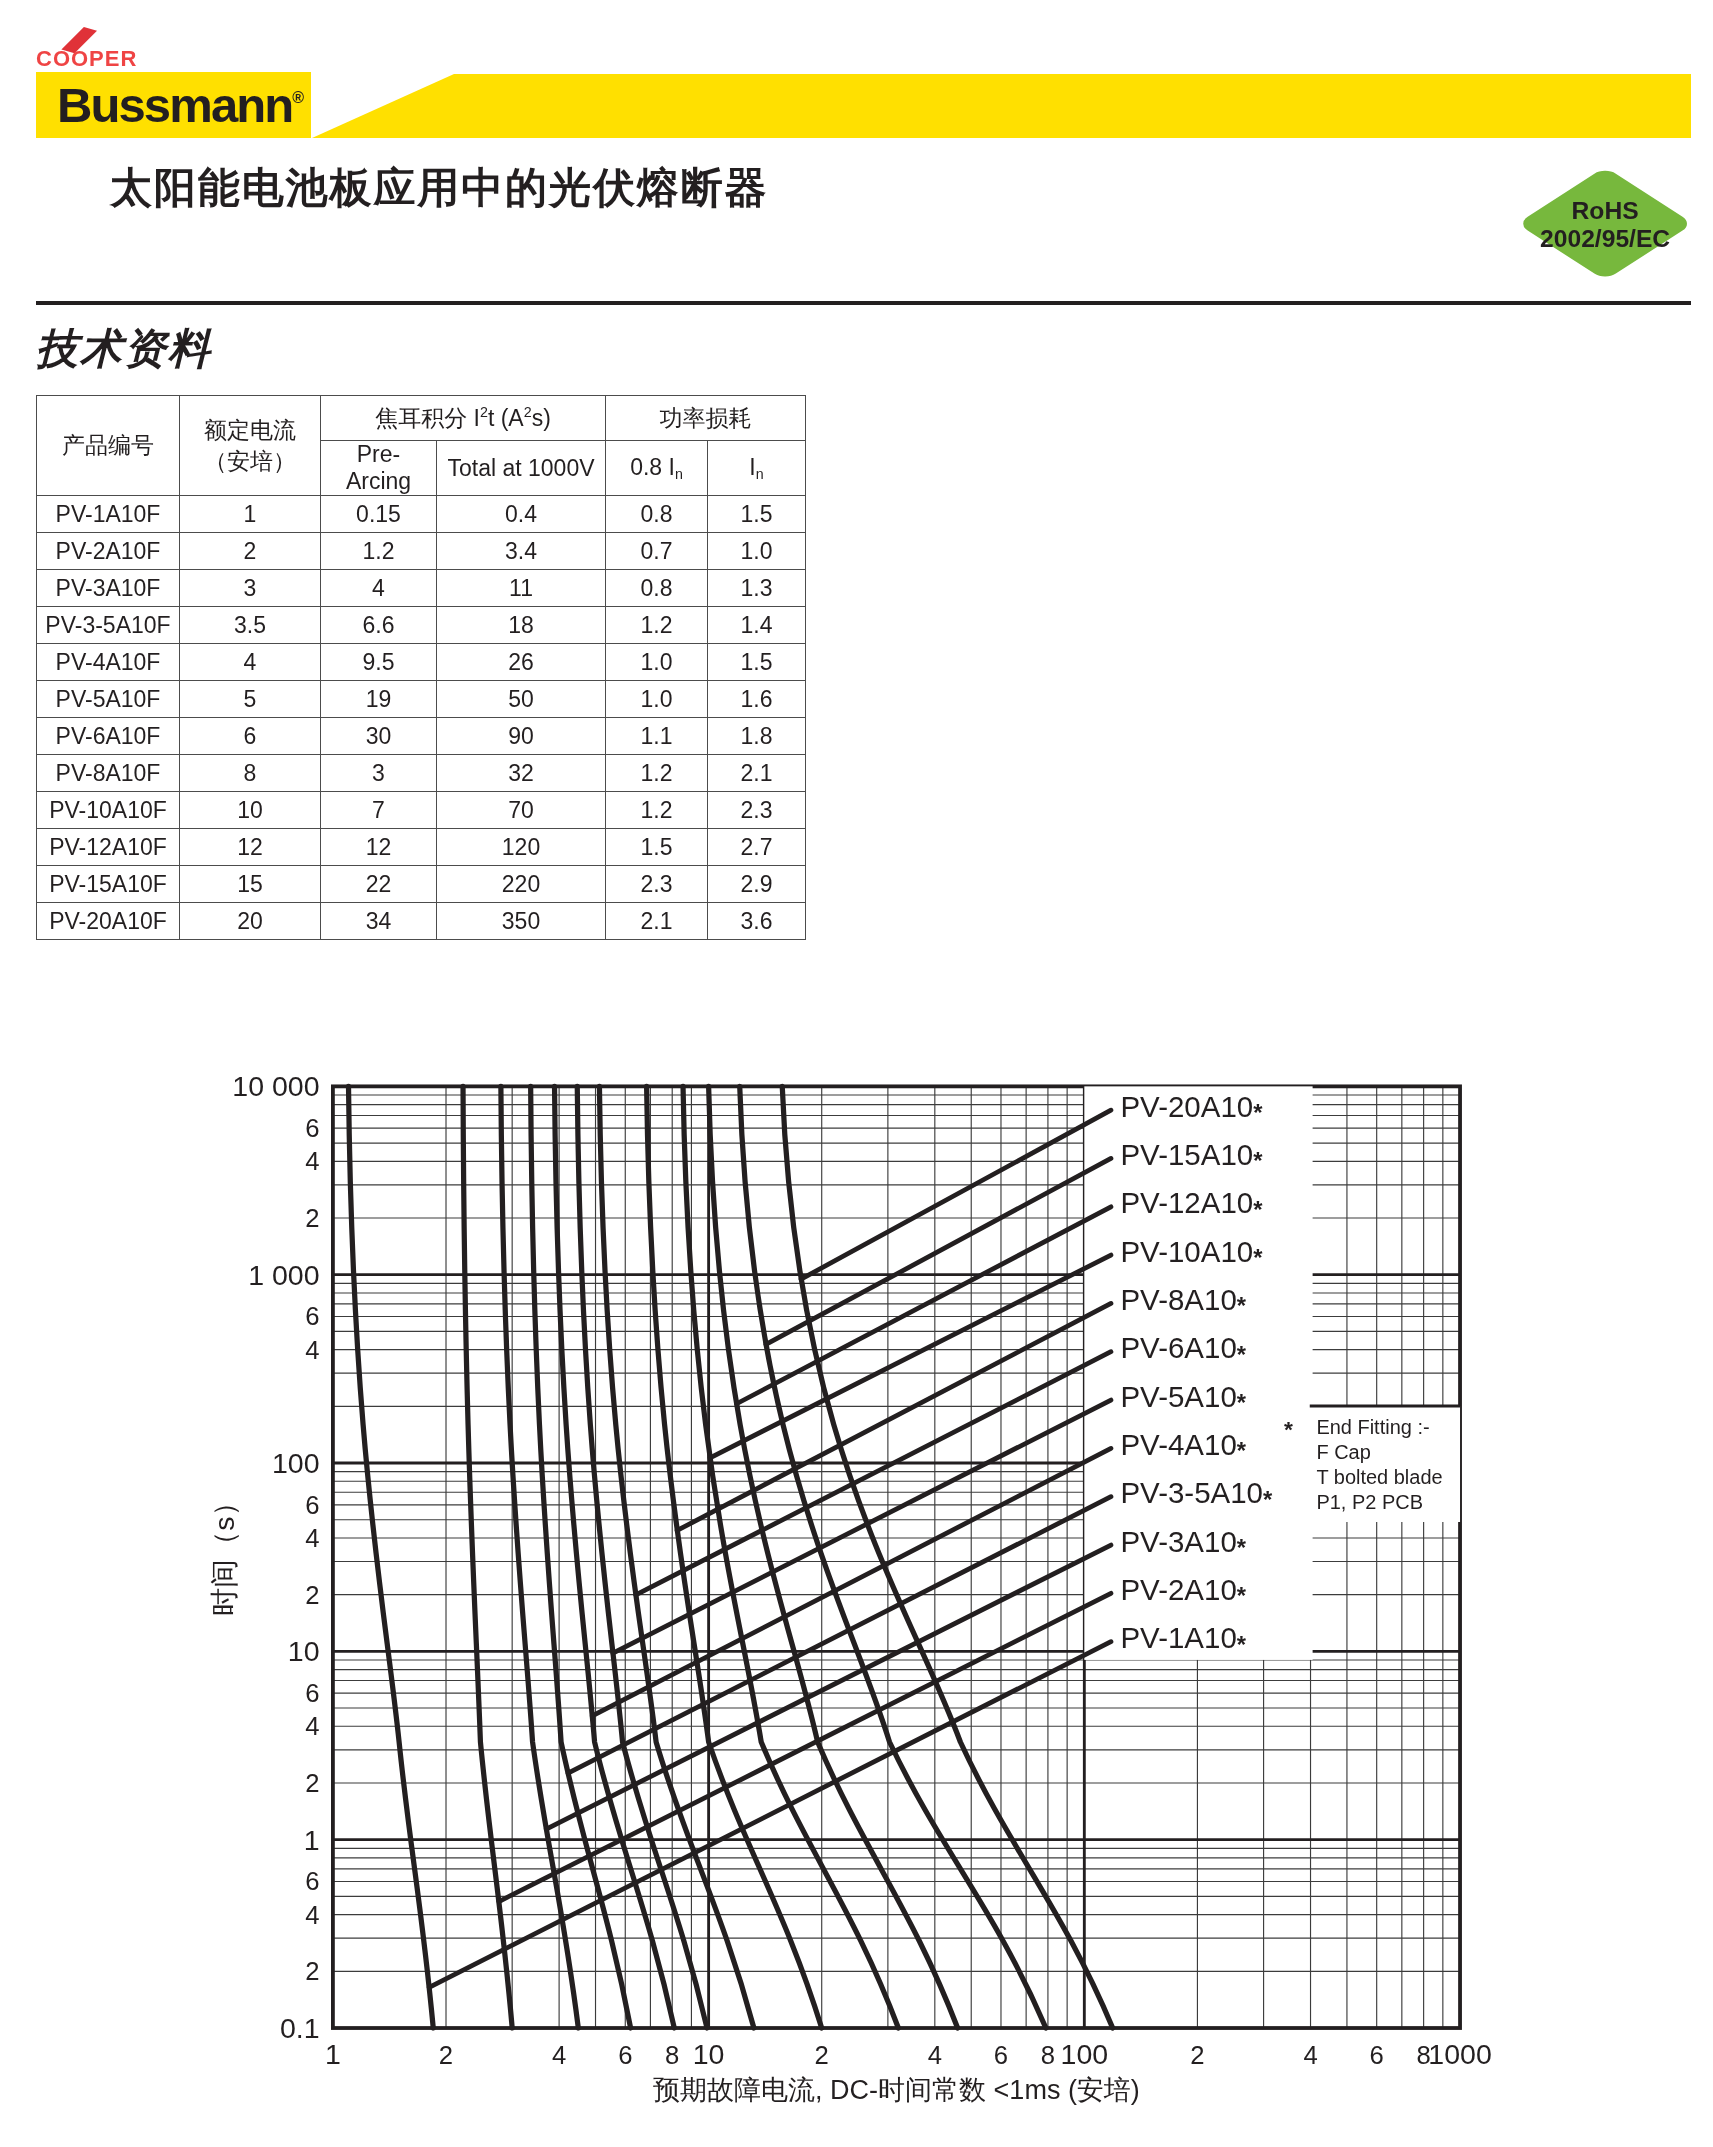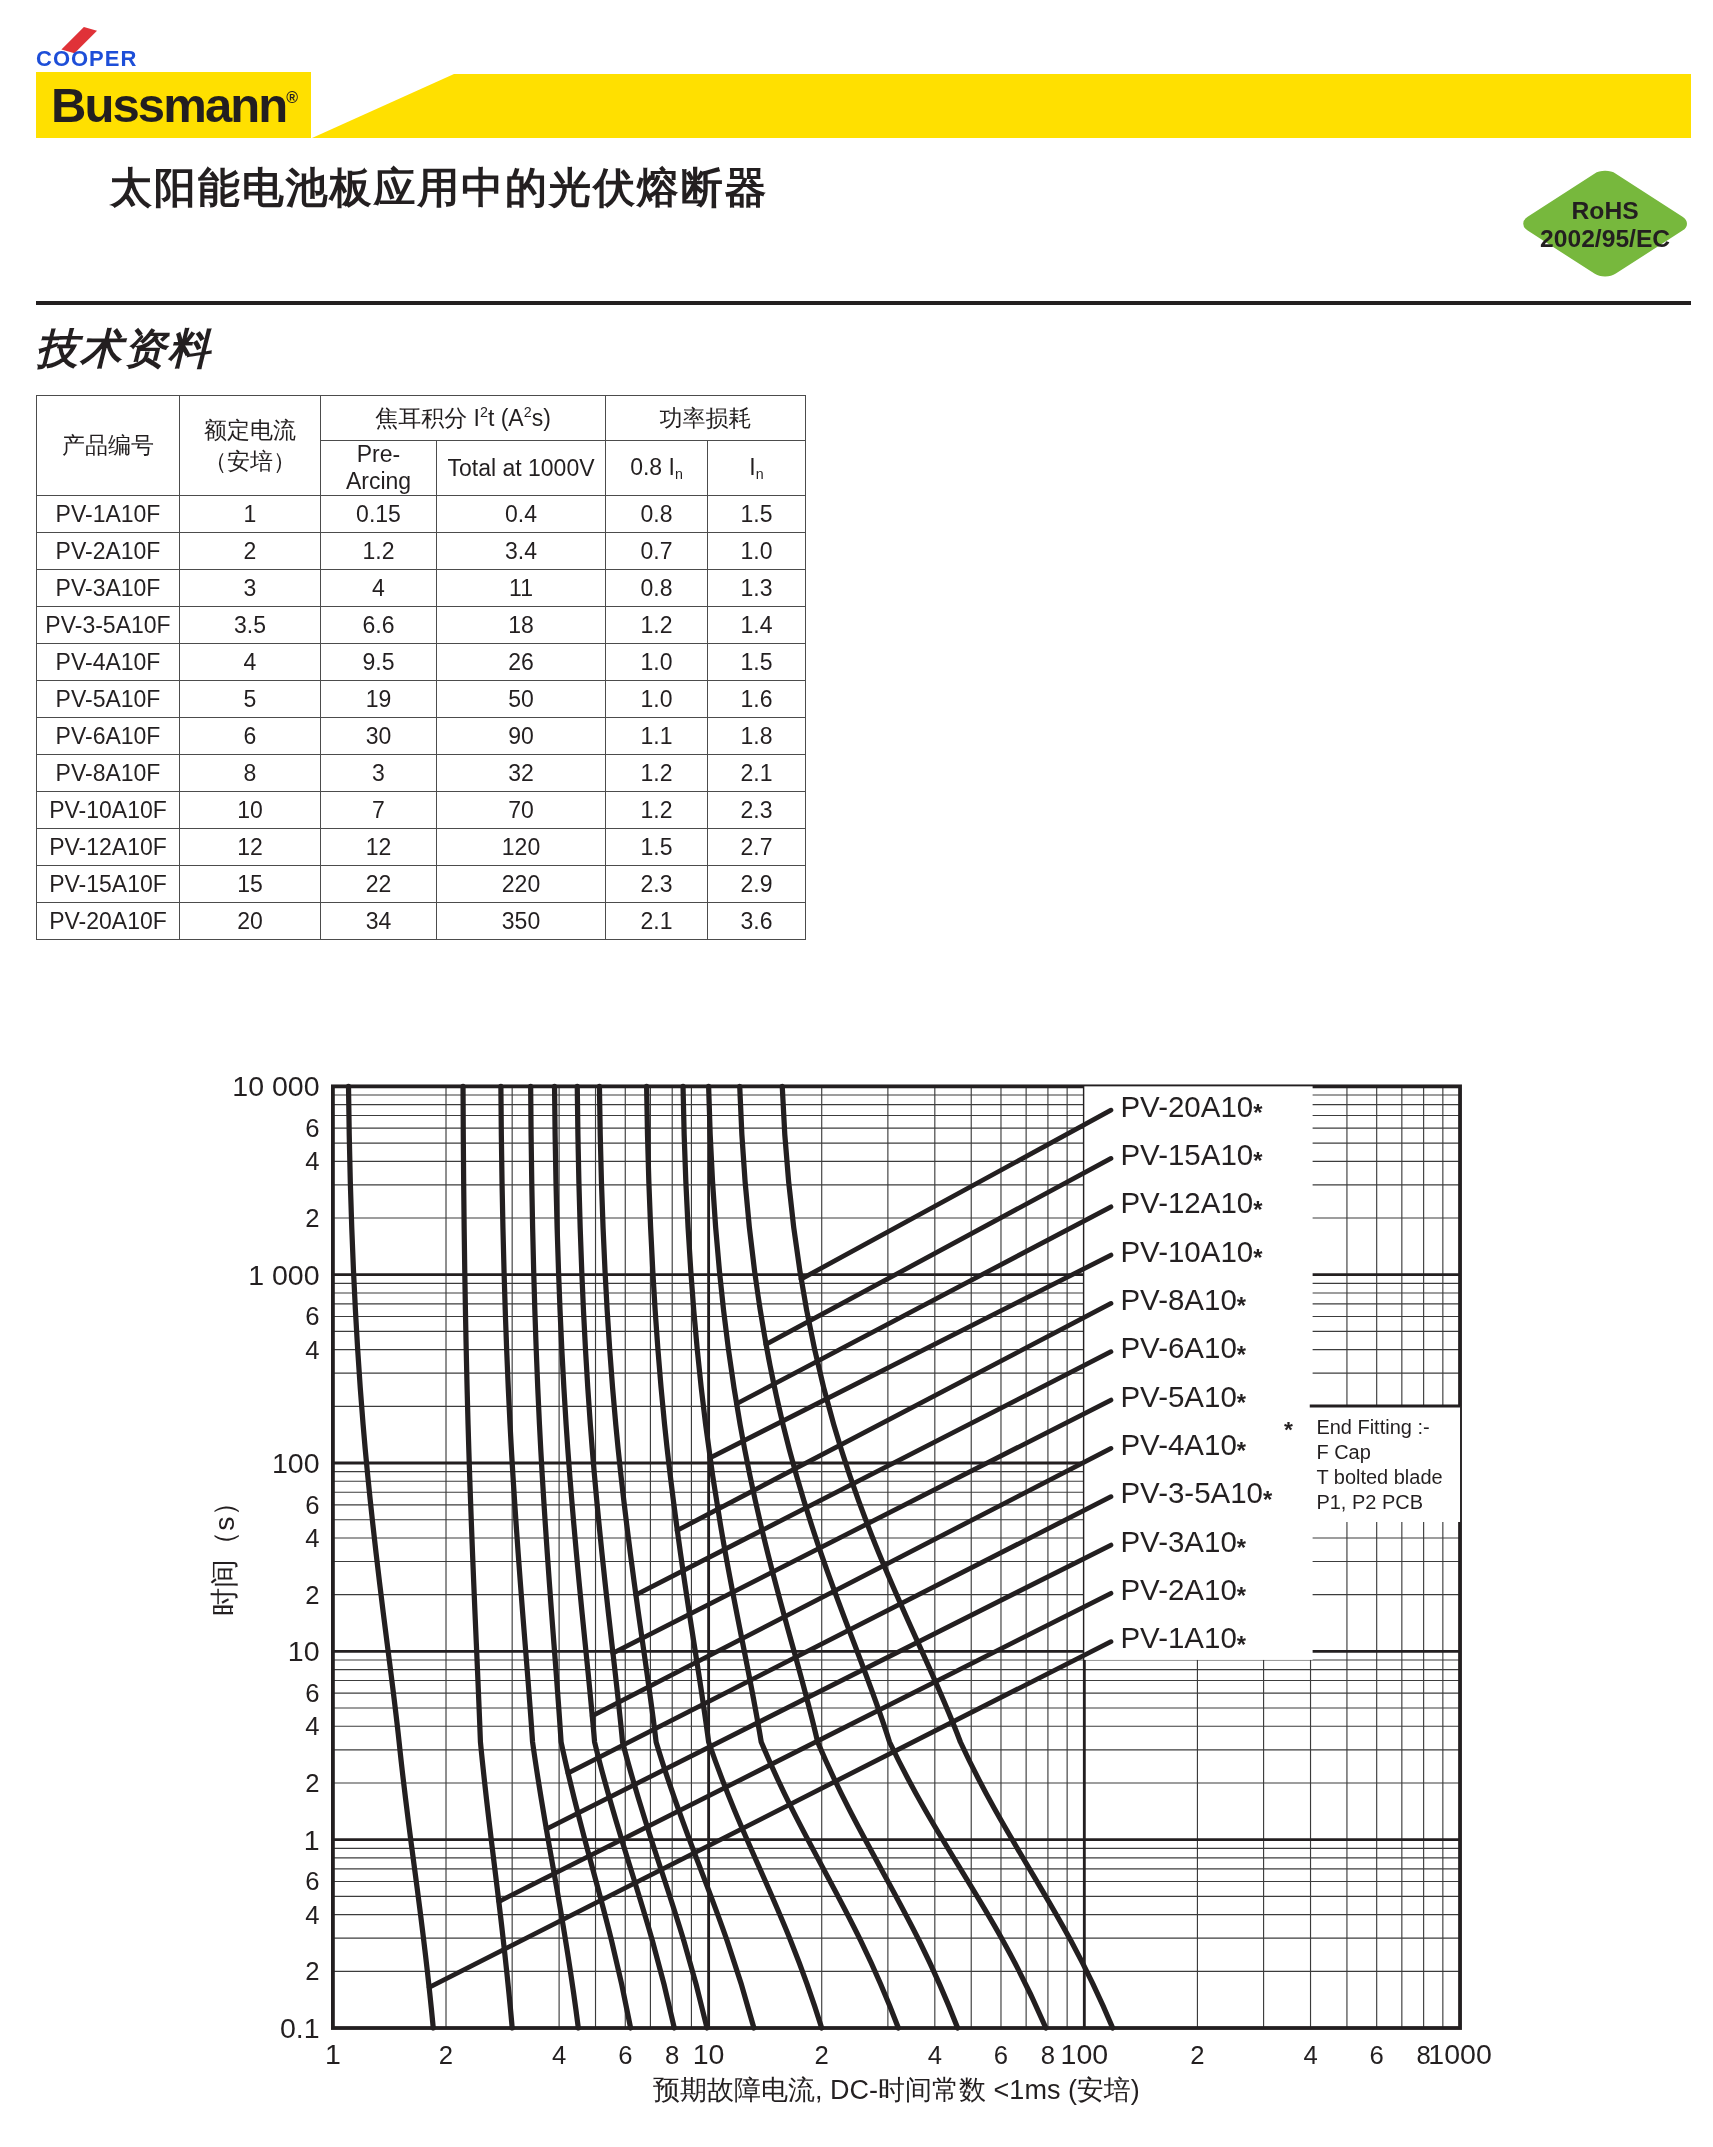--- a/index.html
+++ b/index.html
@@ -1,22 +1,22 @@
 <!DOCTYPE html>
 <html style="font-size:15px"><head>
 <meta charset="utf-8">
 <style>
   html,body{margin:0;padding:0;background:#e8e8e8;}
   .page{position:relative;width:1714px;height:2148px;background:#ffffff;
         font-family:"Liberation Sans",sans-serif;color:#231f20;overflow:hidden;}
   .abs{position:absolute;}
   
-  .cooper-text{left:36px;top:46px;font-size:22px;font-weight:800;letter-spacing:1px;color:#1d4ed8;}
+  .cooper-text{left:36px;top:46px;font-size:22px;font-weight:800;letter-spacing:1px;color:#ef4444;}
   .buss-box{left:36px;top:72px;width:275px;height:66px;background:#FFE000;display:flex;align-items:center;}
-  .buss-text{font-size:49px;font-weight:800;letter-spacing:-1.9px;padding-left:15px;line-height:1;}
+  .buss-text{font-size:49px;font-weight:800;letter-spacing:-1.9px;padding-left:21px;line-height:1;}
   .reg{font-size:16px;vertical-align:19px;font-weight:700;}
   .band{left:312px;top:74px;width:1379px;height:64px;background:#FFE000;
         clip-path:polygon(142px 0,1379px 0,1379px 64px,0 64px);}
   
   .title-main{left:90px;top:160px;font-size:42px;font-weight:700;letter-spacing:1.9px;margin-left:20px;}
   .title-sub{left:90px;top:226px;font-size:40px;font-weight:500;letter-spacing:1px;}
   .rule{left:36px;top:301px;width:1655px;height:3.8px;background:#231f20;}
   .section-title{left:36px;top:321px;font-size:42px;font-weight:700;letter-spacing:1.9px;font-style:italic;}
   
   .spec-table-wrap{left:36px;top:395px;}

